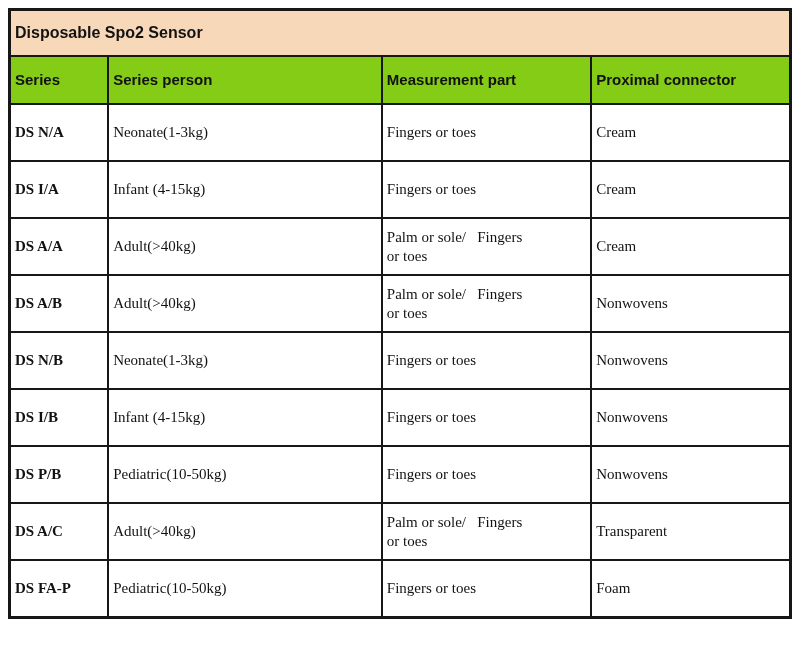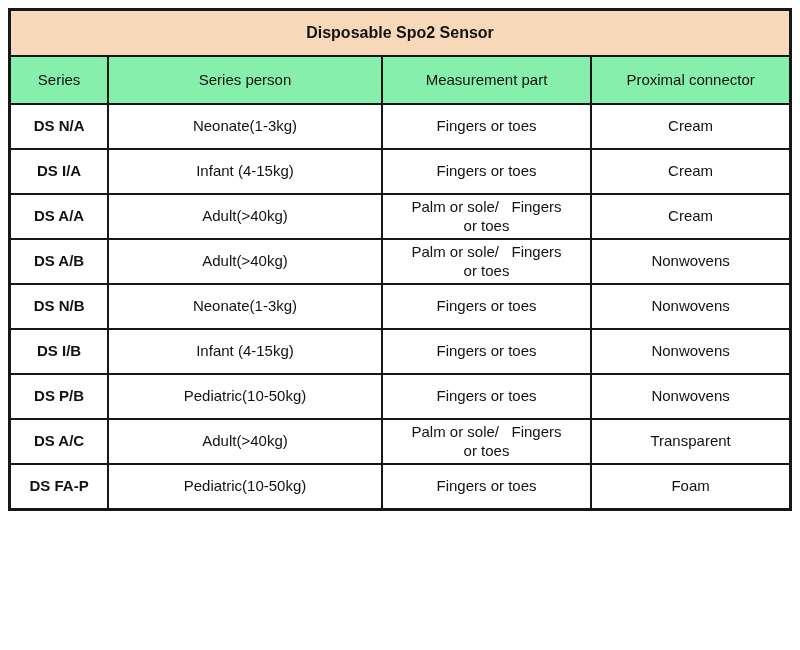--- a/index.html
+++ b/index.html
@@ -15,46 +15,47 @@
     padding: 8px 8px 0 8px;
   }
   table.spo2 {
     width: 784px;
     border-collapse: collapse;
     table-layout: fixed;
     border: 3px solid #171717;
   }
   table.spo2 th, table.spo2 td {
     border: 2px solid #171717;
-    text-align: center;
+    text-align: left;
     vertical-align: middle;
     padding: 2px 4px;
     font-size: 15px;
     line-height: 1.25;
     overflow: hidden;
   }
   col.c-series    { width: 98px;  }
   col.c-person    { width: 272px; }
   col.c-part      { width: 208px; }
   col.c-connector { width: 198px; }
 
   tr.title-row th {
     background: #f7d9ba;
     font-weight: bold;
     font-size: 16px;
     height: 40px;
   }
   tr.header-row th {
-    background: #86efac;
-    font-weight: normal;
+    background: #84cc16;
+    font-weight: bold;
     font-size: 15px;
     height: 42px;
   }
   tr.data-row {
-    height: 45px;
+    height: 57px;
+    font-family: Liberation Serif, serif;
   }
   tr.data-row td.series-cell {
     font-weight: bold;
   }
   td.part-cell {
     white-space: pre-wrap;
     border-radius: 22px;
   }
 </style>
 </head>

